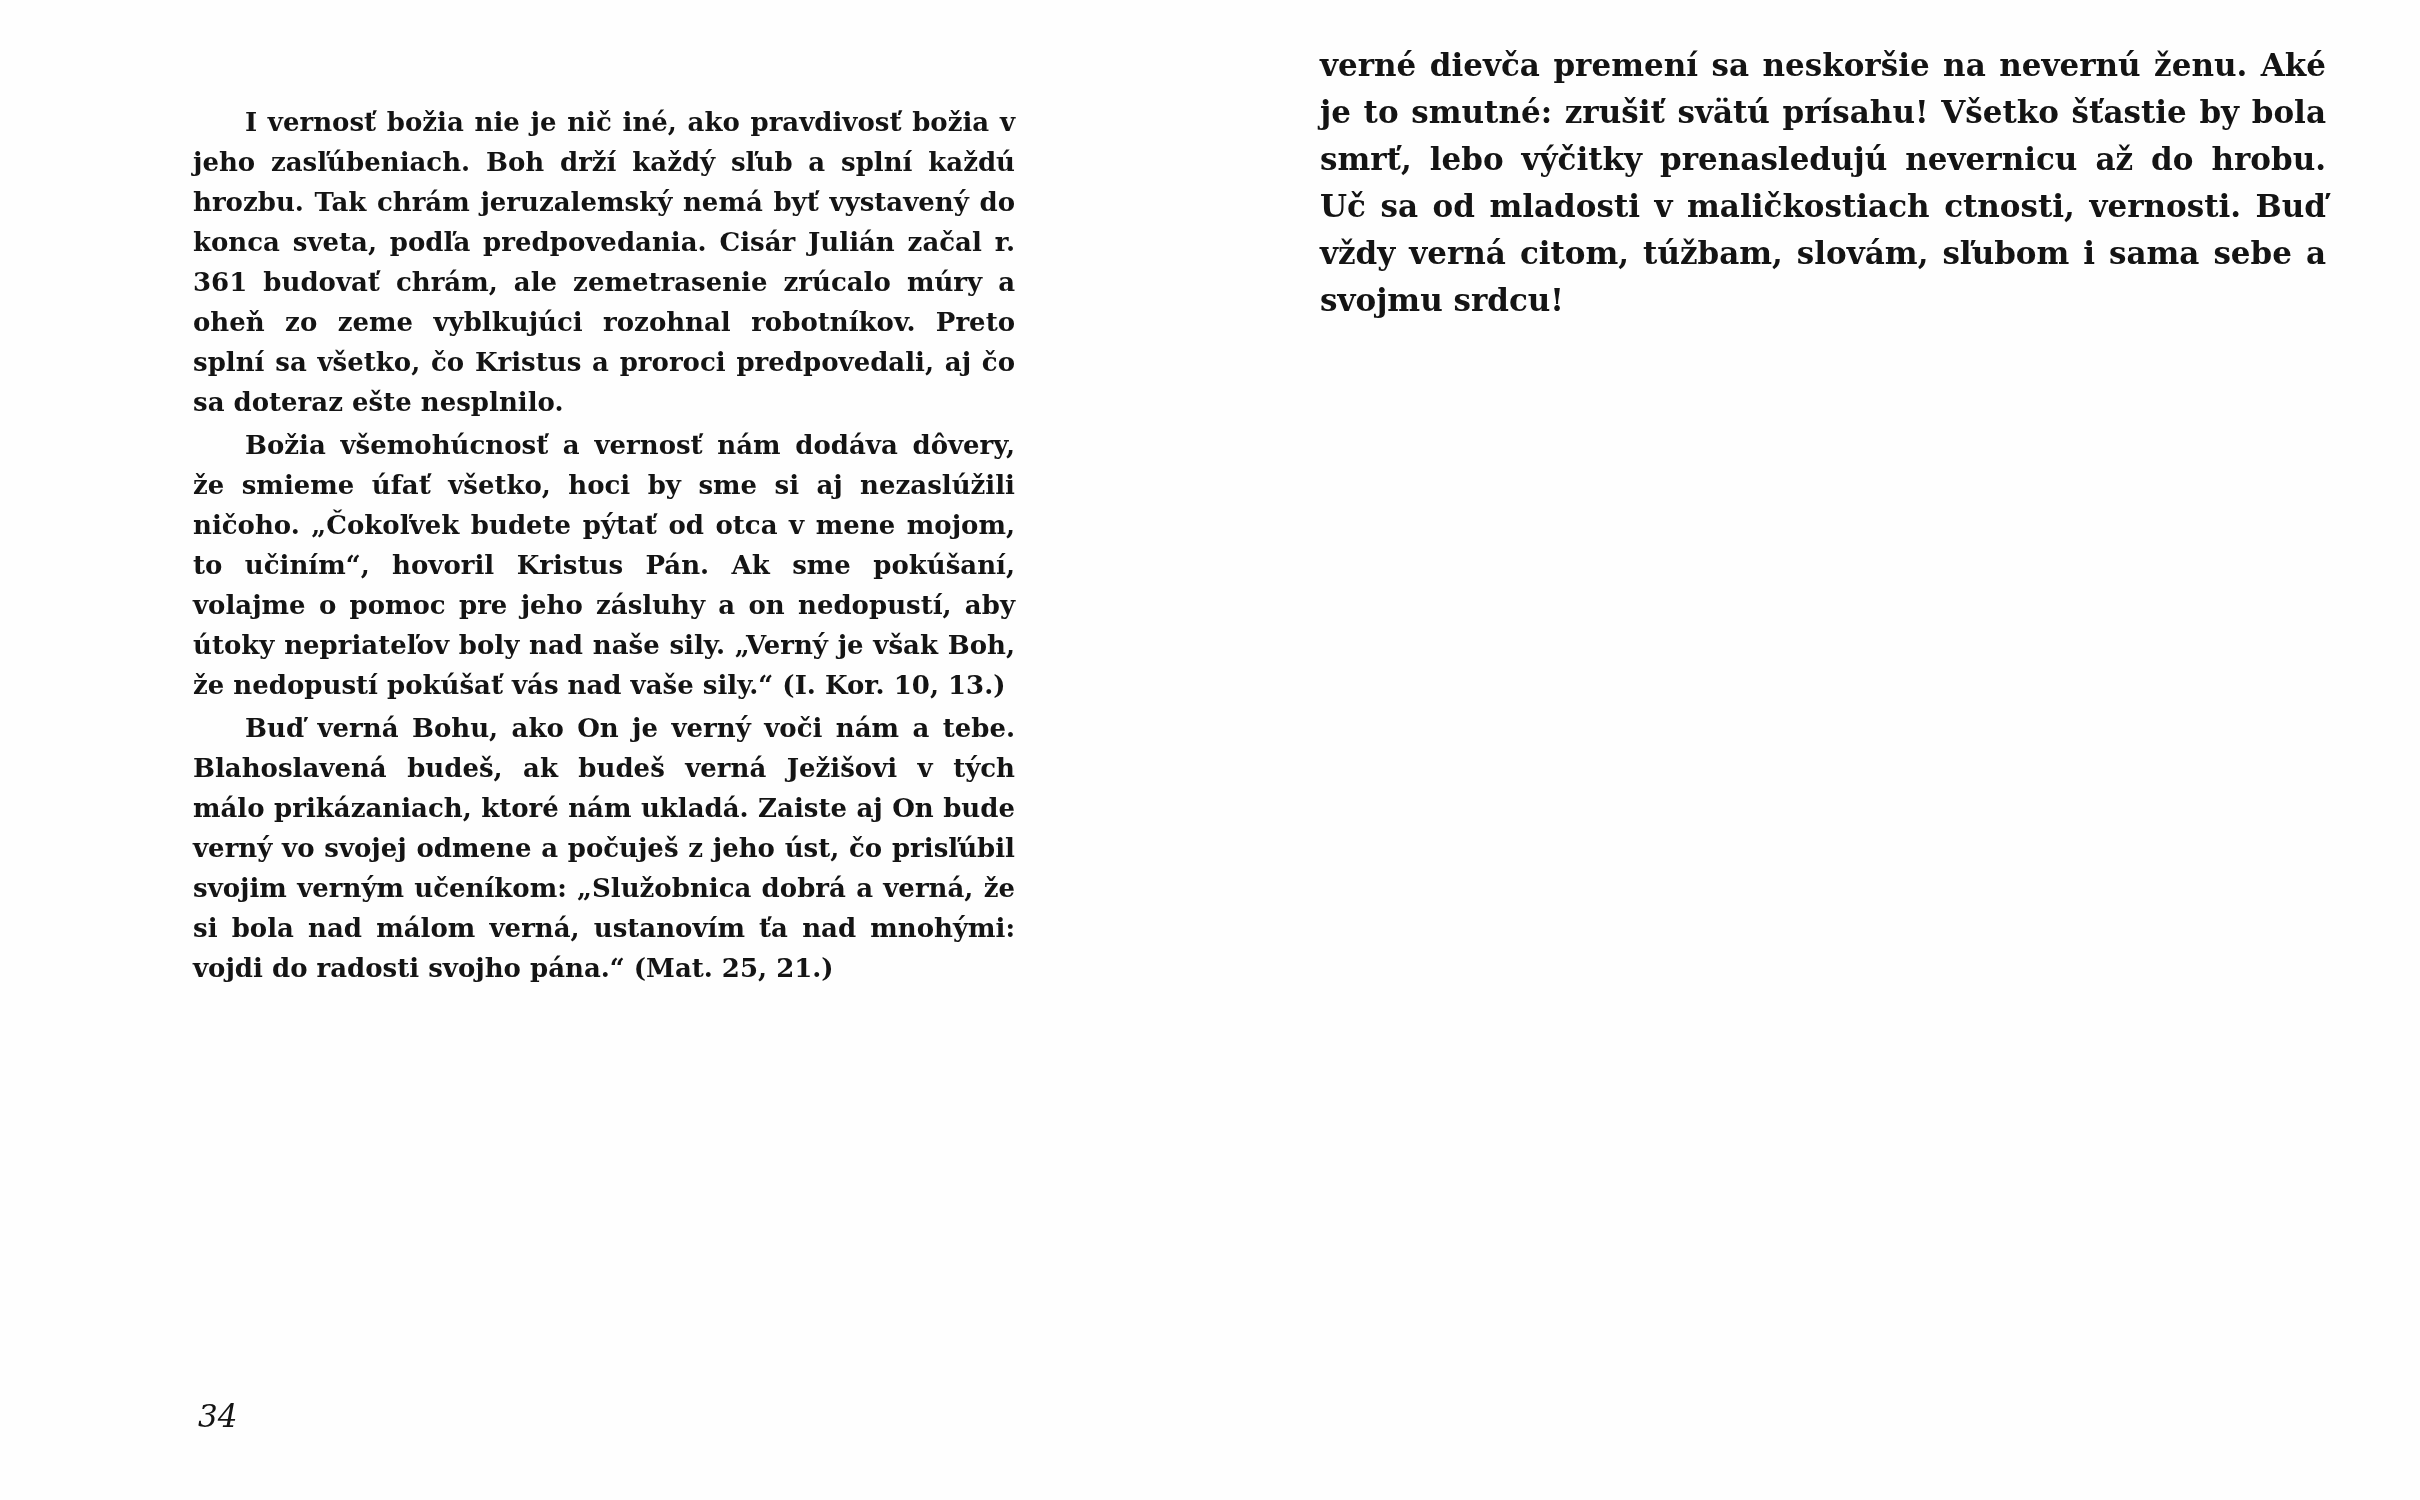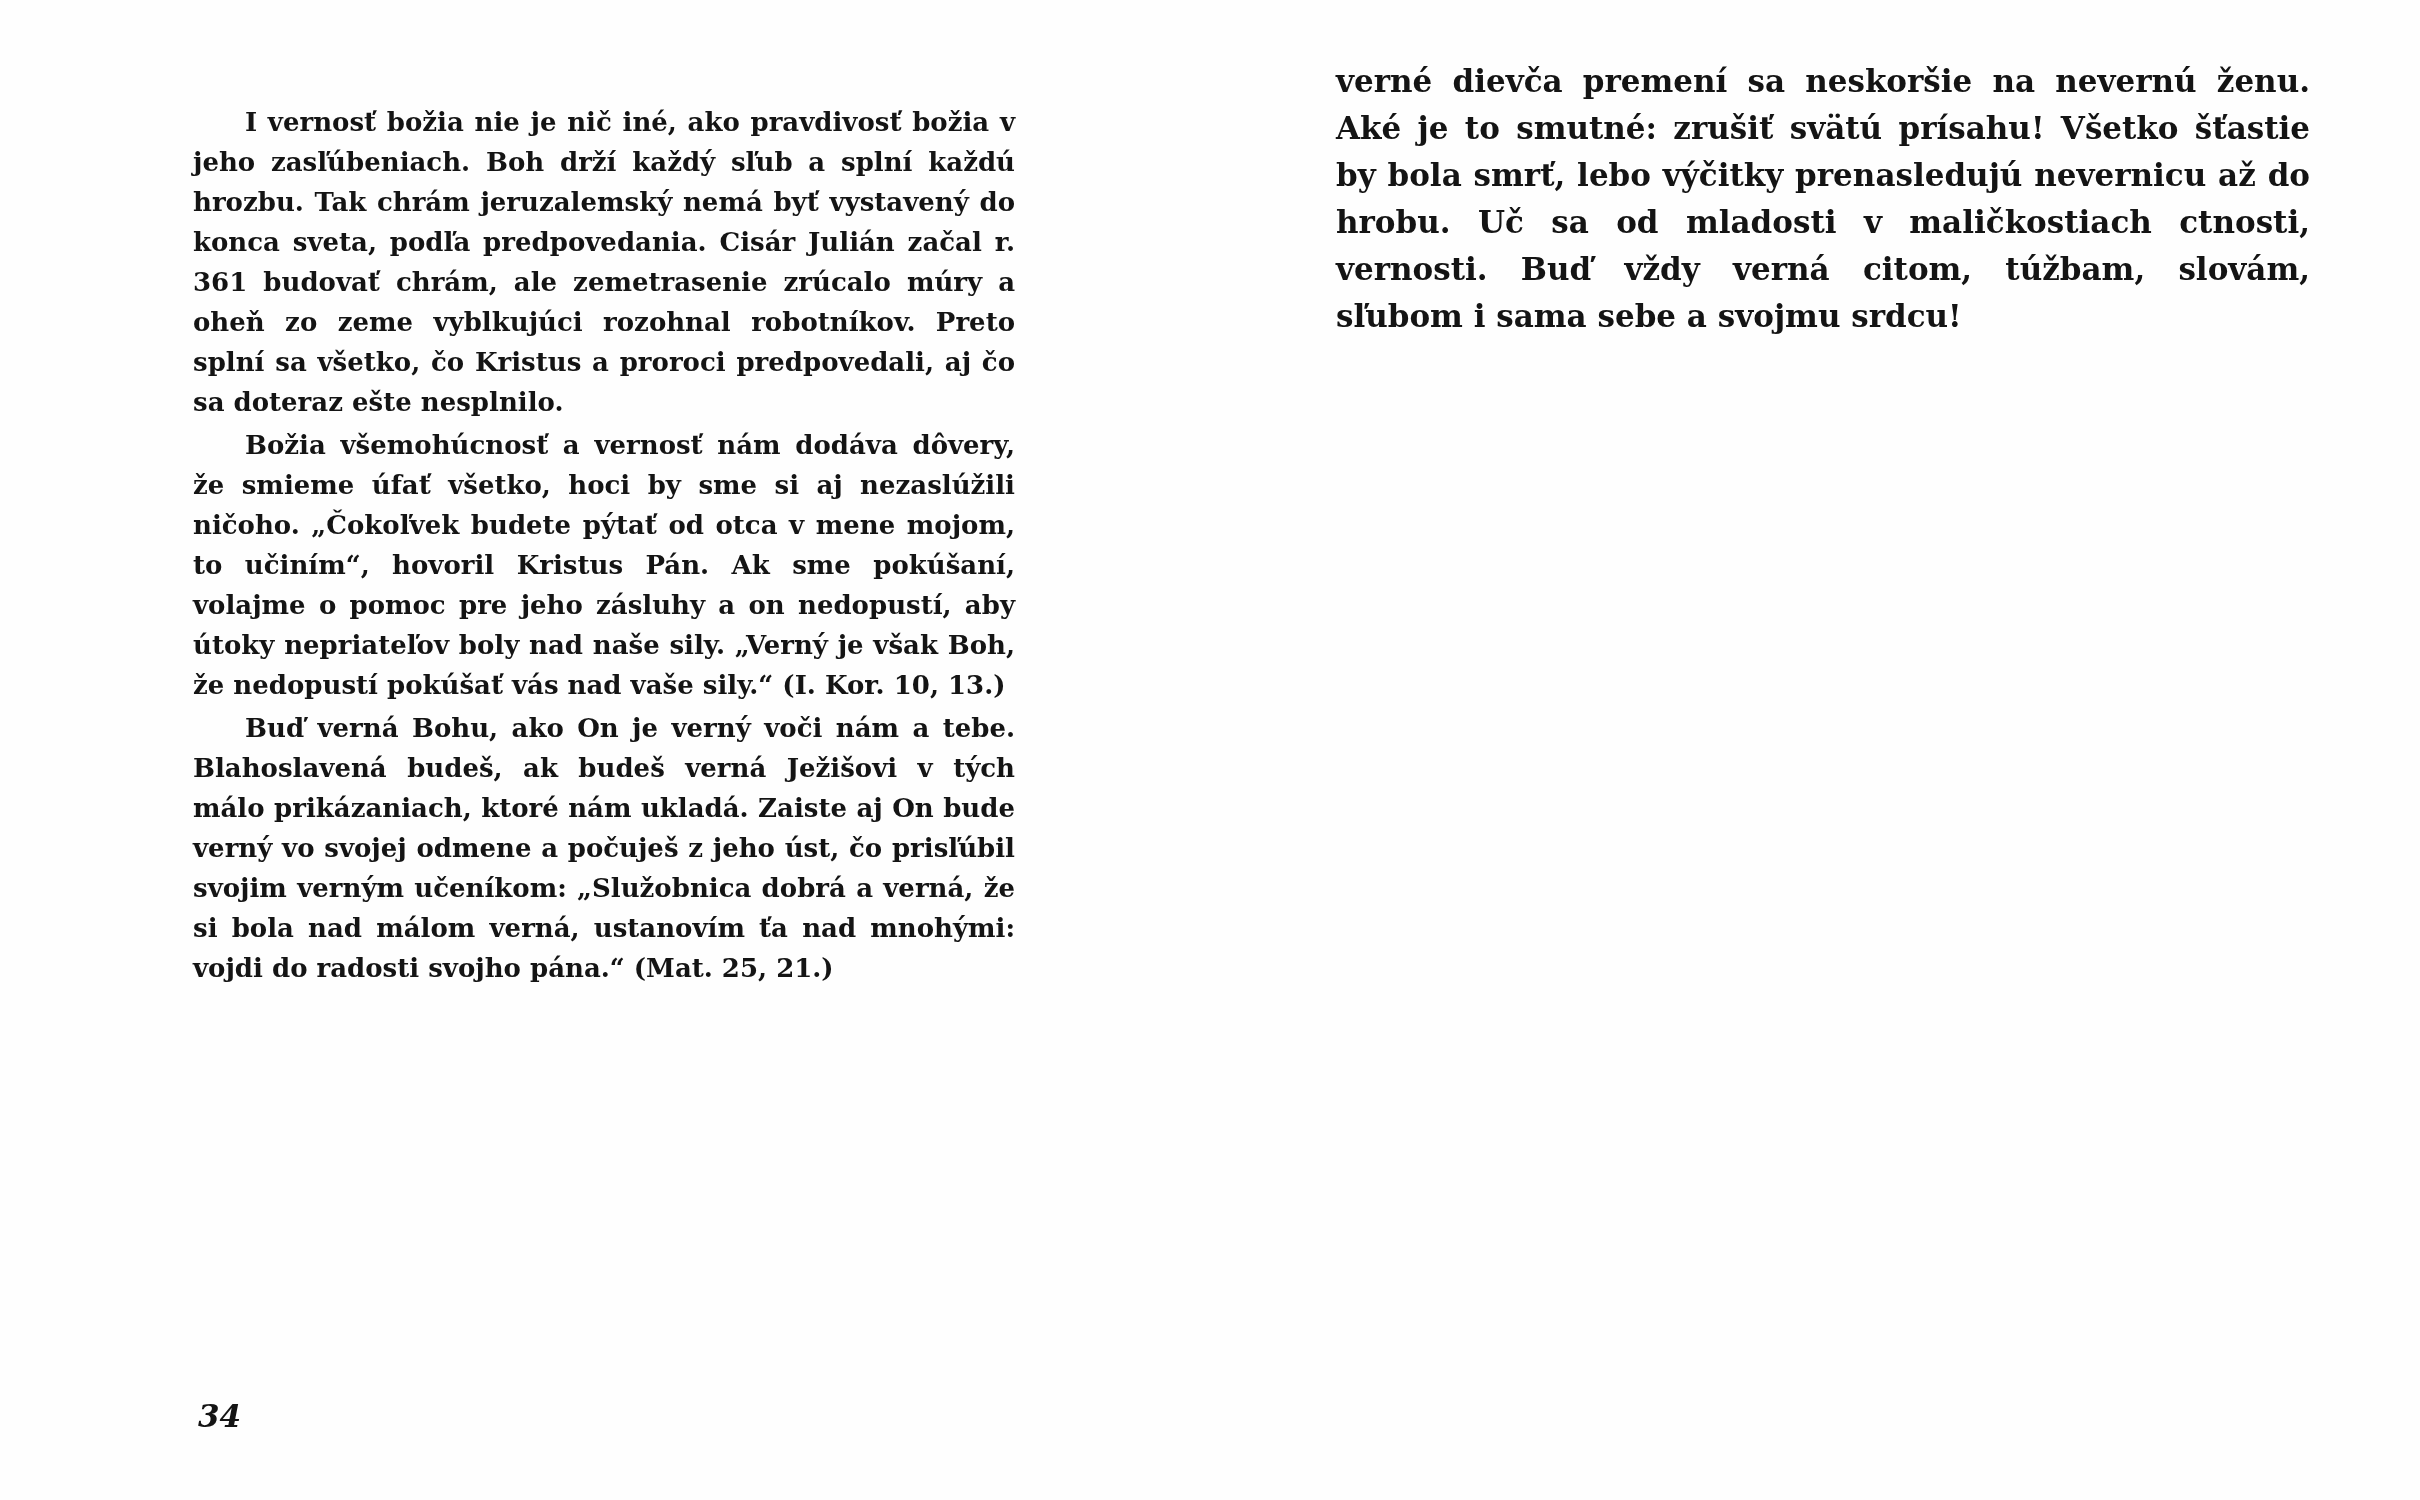--- a/index.html
+++ b/index.html
@@ -38,29 +38,29 @@
     position: absolute;
     left: 1320px;
     top: 42px;
     width: 1006px;
     font-size: 31px;
     line-height: 47px;
     font-weight: 700;
     text-align: justify;
   }
   .col-right p {
-    margin: 16px;
+    margin: 0;
     text-indent: 0;
   }
   .page-number {
     position: absolute;
     left: 198px;
     top: 1398px;
     font-size: 31px;
-    font-weight: 700;
+    font-weight: 400;
     font-style: italic;
   }
 </style>
 </head>
 <body>
 
 <div class="page-spread">
 
   <div class="col-left">
     <p>I vernosť božia nie je nič iné, ako pravdivosť božia v jeho zasľúbeniach. Boh drží každý sľub a splní každú hrozbu. Tak chrám jeruzalemský nemá byť vystavený do konca sveta, podľa predpovedania. Cisár Julián začal r. 361 budovať chrám, ale zemetrasenie zrúcalo múry a oheň zo zeme vyblkujúci rozohnal robotníkov. Preto splní sa všetko, čo Kristus a proroci predpovedali, aj čo sa doteraz ešte nesplnilo.</p>

